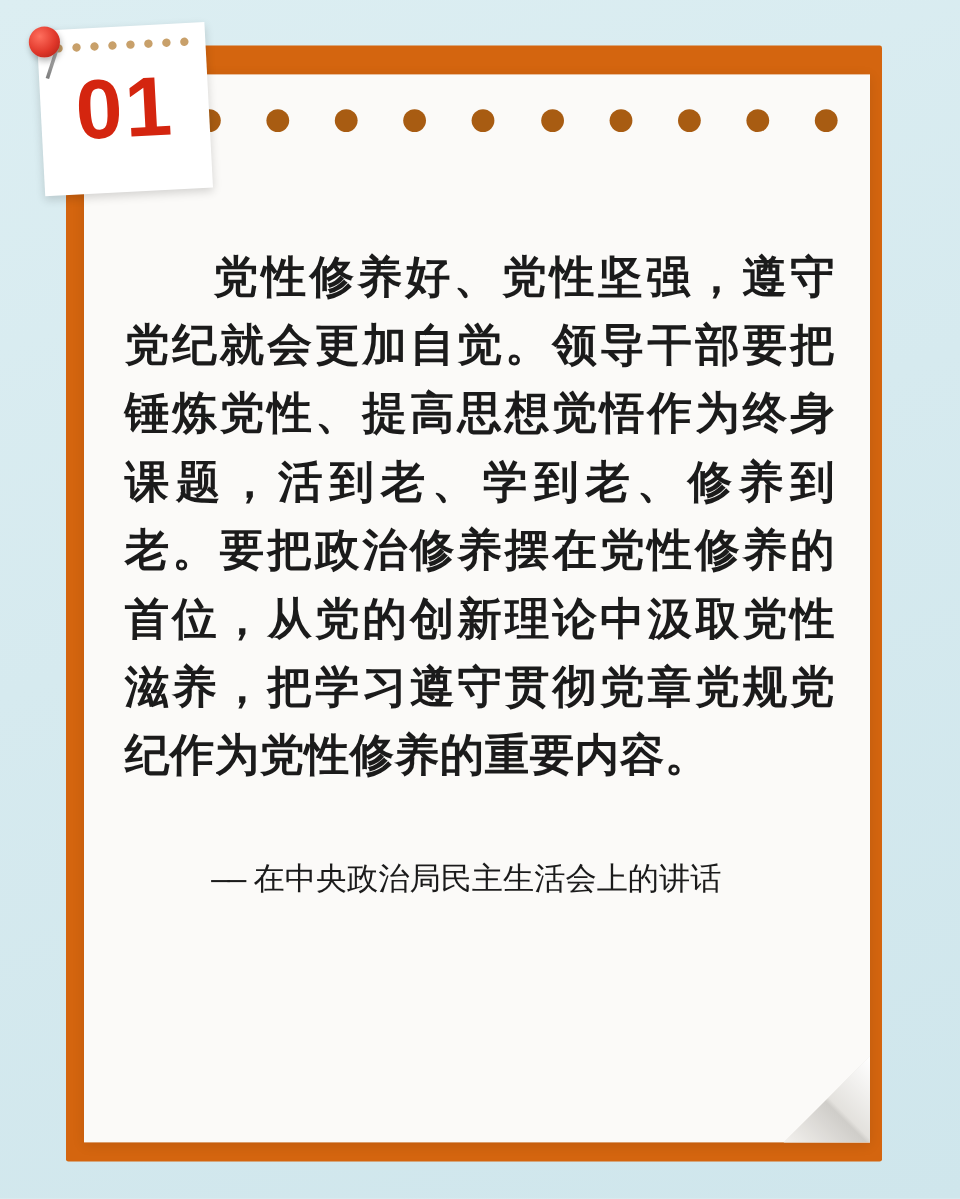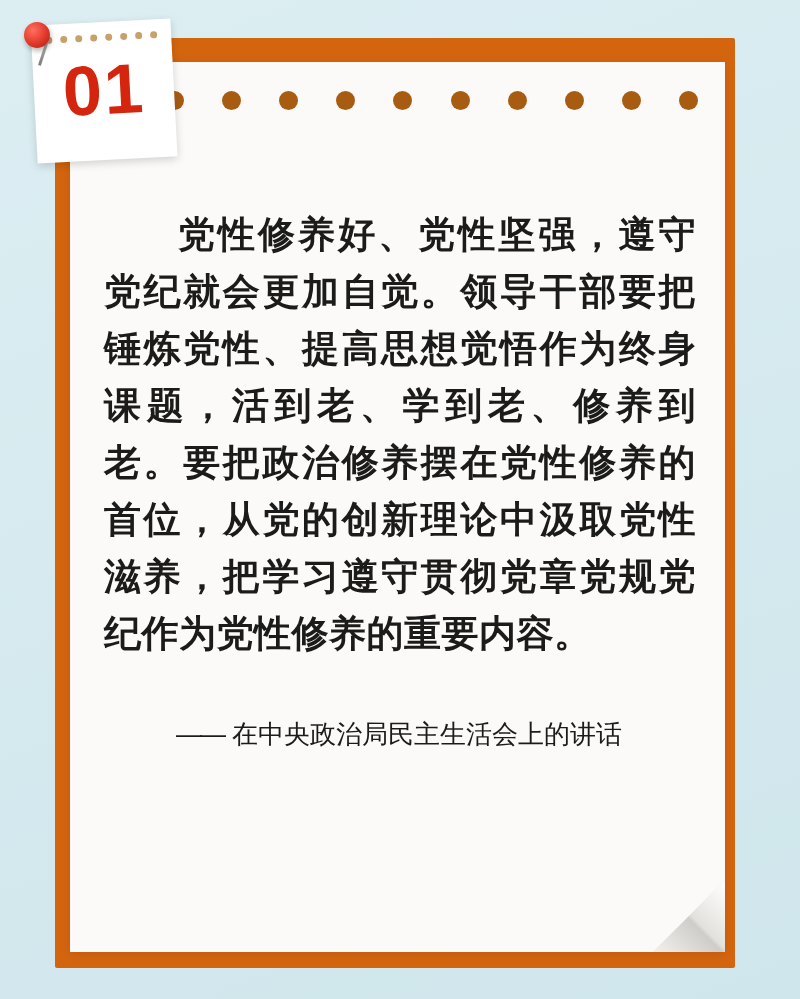--- a/index.html
+++ b/index.html
@@ -139,36 +139,36 @@
     transform: rotate(18deg);
     z-index: 4;
   }
 
   
   .quote {
     position: absolute;
     left: 104px;
     top: 206px;
     width: 592px;
-    font-family: Liberation Sans, sans-serif;
+    font-family: Liberation Mono, monospace;
     font-size: 37px;
     line-height: 57px;
     font-weight: 700;
     color: #1b1b1b;
     text-align: justify;
     text-indent: 74px;
     letter-spacing: 0.5px;
   }
 
   .attribution {
     position: absolute;
     left: 104px;
     top: 712px;
     width: 592px;
-    font-family: Liberation Sans, sans-serif;
+    font-family: Liberation Mono, monospace;
     font-size: 26px;
     line-height: 44px;
     color: #1b1b1b;
   }
   .attribution .line1 {
     text-indent: 72px;
   }
   .attribution .dash {
     letter-spacing: -2px;
     margin-right: 8px;

